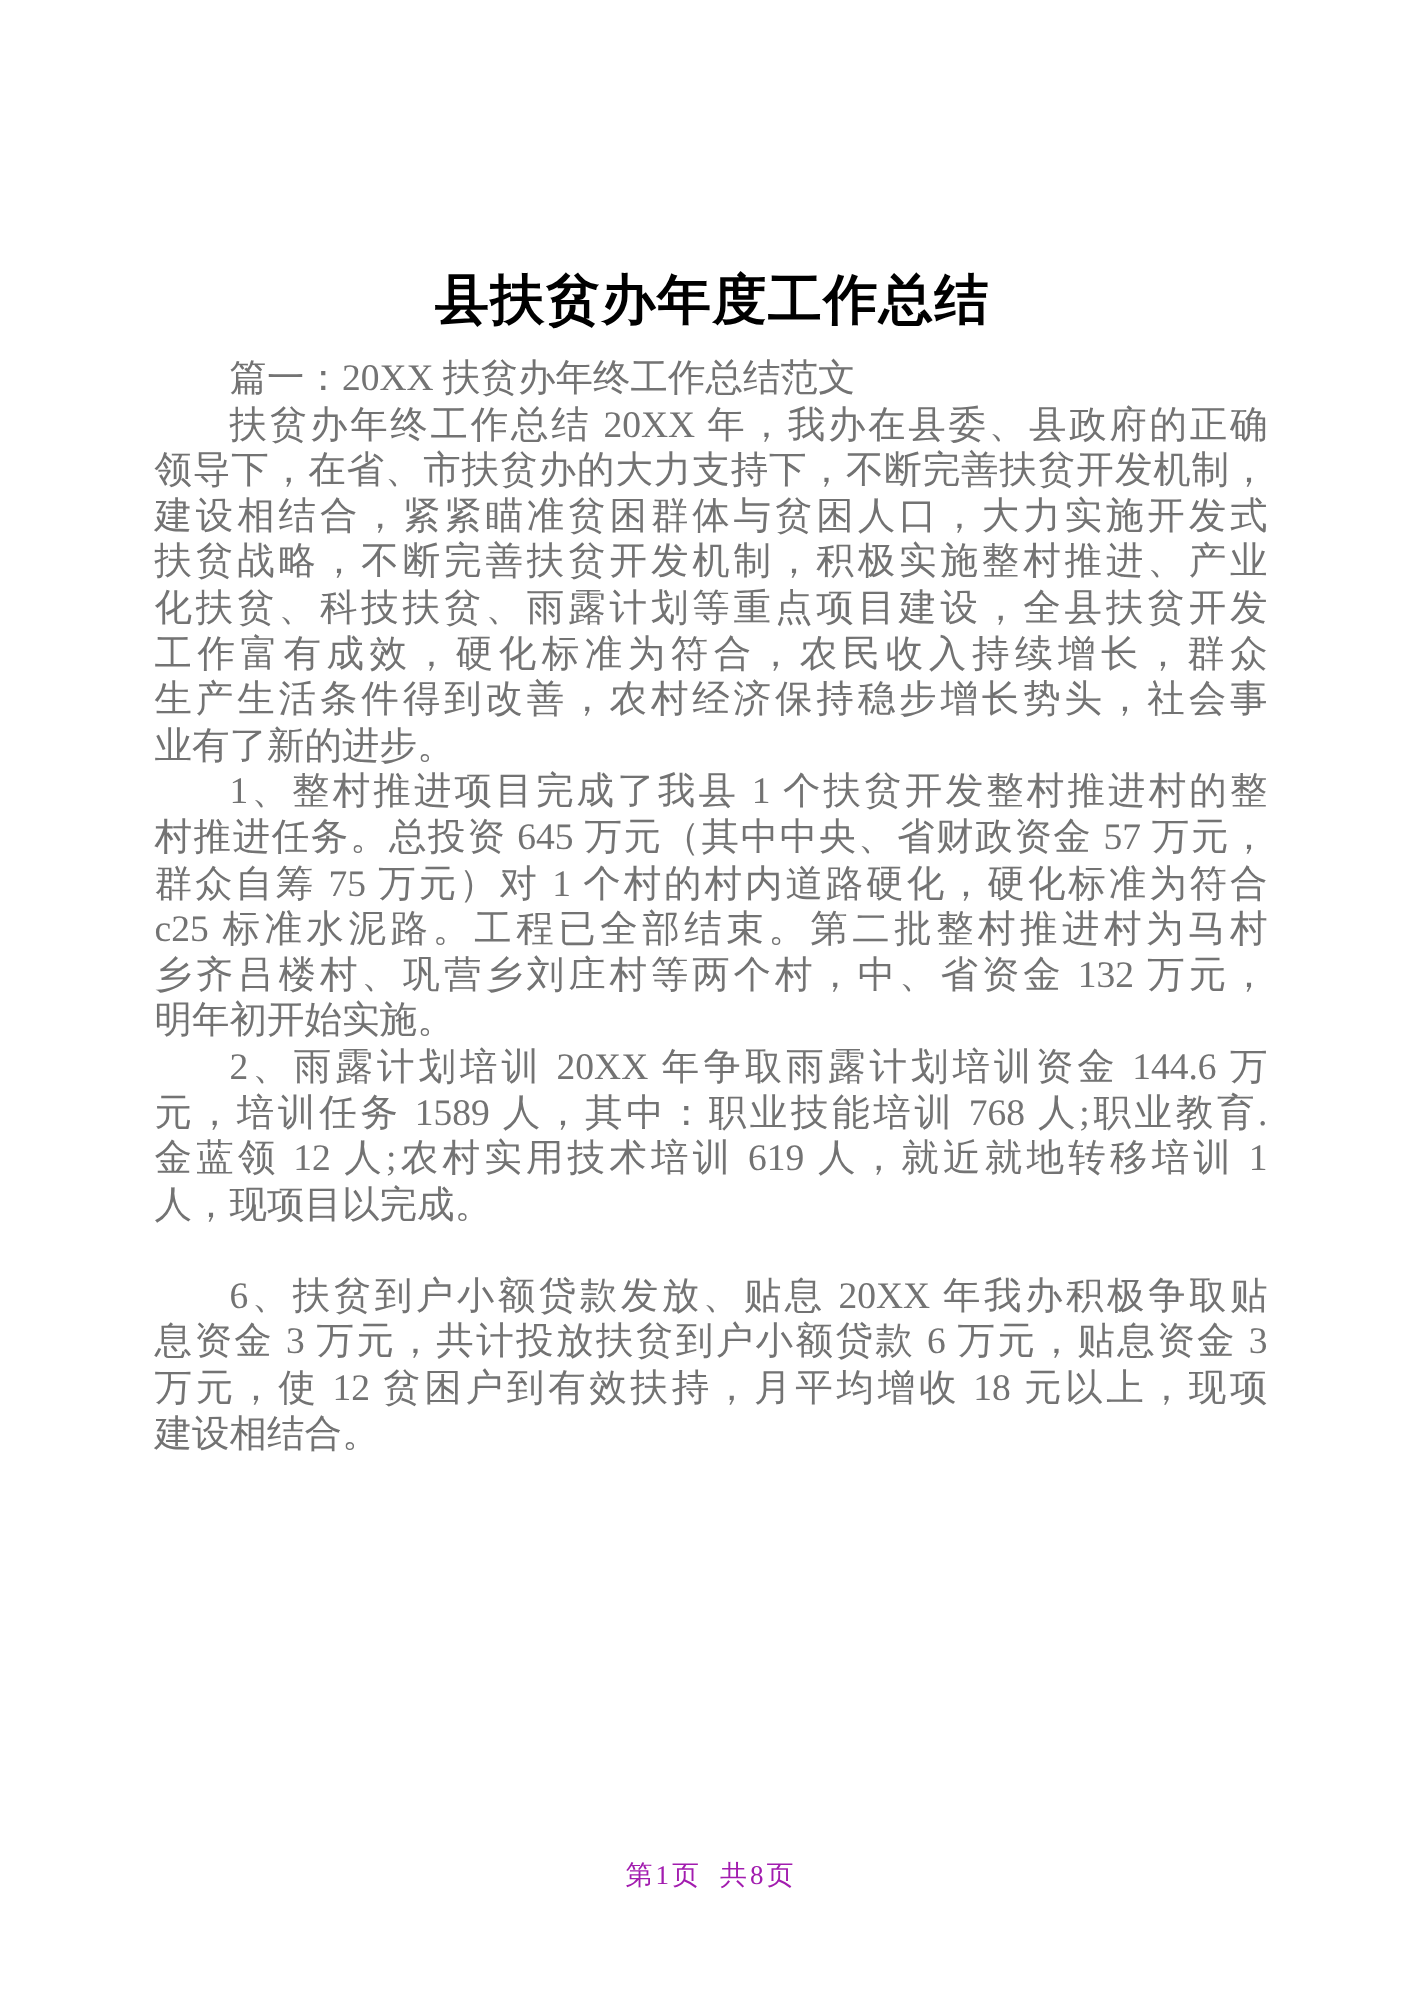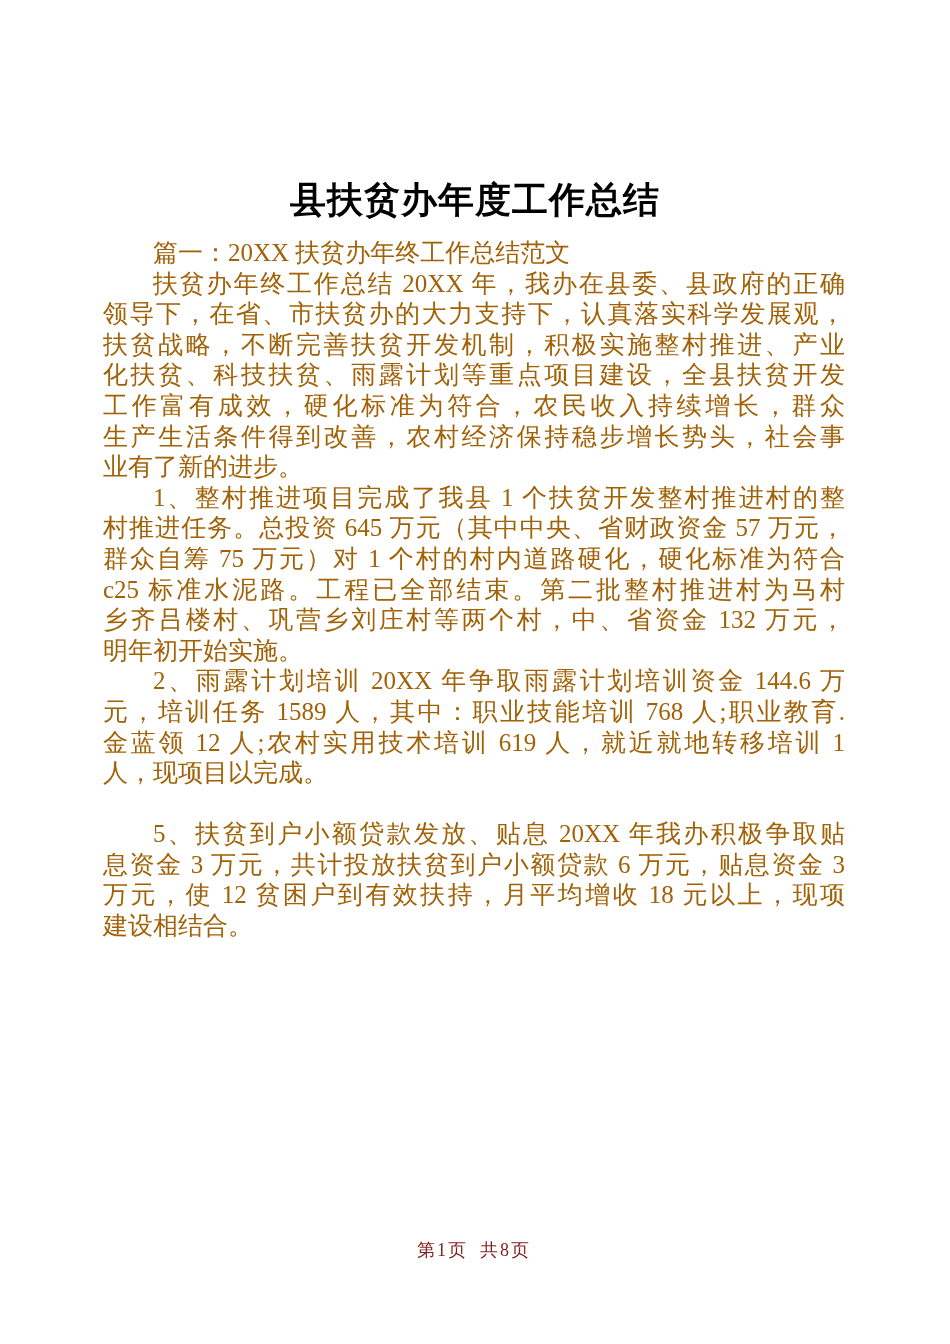--- a/index.html
+++ b/index.html
@@ -28,58 +28,59 @@
     font-size: 36px;
     line-height: 48px;
     font-weight: bold;
     letter-spacing: 1px;
     color: #000000;
   }
   .doc-body {
     margin: 14px 105px 0 103px; 
     font-size: 25px;
     line-height: 30.6px;
-    color: #a16207;
+    color: #737373;
   }
   .paragraph { margin: 0; padding: 0; }
   .line {
     text-align: justify;
     text-align-last: justify;
     white-space: normal;
     min-height: 30.6px;
   }
   .line.first { text-indent: 2em; }
   .line.last  { text-align-last: left; }
   .line.blank { height: 30.6px; }
   .doc-footer {
     position: absolute;
     left: 103px;
     right: 105px;
     top: 1238px;
     text-align: center;
     font-size: 18px;
     letter-spacing: 2px;
-    color: #7f1d1d;
+    color: #a21caf;
   }
   .doc-footer .pages-label { margin-left: 12px; }
 </style>
 </head>
 <body>
 
 <div class="page">
 
   <h1 class="doc-title">县扶贫办年度工作总结</h1>
 
   <div class="doc-body">
       <div class="paragraph">
         <div class="line first last">篇一：20XX 扶贫办年终工作总结范文</div>
       </div>
       <div class="paragraph">
         <div class="line first">扶贫办年终工作总结 20XX 年，我办在县委、县政府的正确</div>
-        <div class="line">领导下，在省、市扶贫办的大力支持下，认真落实科学发展观，</div>
+        <div class="line">领导下，在省、市扶贫办的大力支持下，不断完善扶贫开发机制，</div>
+        <div class="line">建设相结合，紧紧瞄准贫困群体与贫困人口，大力实施开发式</div>
         <div class="line">扶贫战略，不断完善扶贫开发机制，积极实施整村推进、产业</div>
         <div class="line">化扶贫、科技扶贫、雨露计划等重点项目建设，全县扶贫开发</div>
         <div class="line">工作富有成效，硬化标准为符合，农民收入持续增长，群众</div>
         <div class="line">生产生活条件得到改善，农村经济保持稳步增长势头，社会事</div>
         <div class="line last">业有了新的进步。</div>
       </div>
       <div class="paragraph">
         <div class="line first">1、整村推进项目完成了我县 1 个扶贫开发整村推进村的整</div>
         <div class="line">村推进任务。总投资 645 万元（其中中央、省财政资金 57 万元，</div>
         <div class="line">群众自筹 75 万元）对 1 个村的村内道路硬化，硬化标准为符合</div>
@@ -90,21 +91,21 @@
       <div class="paragraph">
         <div class="line first">2、雨露计划培训 20XX 年争取雨露计划培训资金 144.6 万</div>
         <div class="line">元，培训任务 1589 人，其中：职业技能培训 768 人;职业教育.</div>
         <div class="line">金蓝领 12 人;农村实用技术培训 619 人，就近就地转移培训 1</div>
         <div class="line last">人，现项目以完成。</div>
       </div>
       <div class="paragraph">
         <div class="line blank"></div>
       </div>
       <div class="paragraph">
-        <div class="line first">5、扶贫到户小额贷款发放、贴息 20XX 年我办积极争取贴</div>
+        <div class="line first">6、扶贫到户小额贷款发放、贴息 20XX 年我办积极争取贴</div>
         <div class="line">息资金 3 万元，共计投放扶贫到户小额贷款 6 万元，贴息资金 3</div>
         <div class="line">万元，使 12 贫困户到有效扶持，月平均增收 18 元以上，现项</div>
         <div class="line last">建设相结合。</div>
       </div>
     </div>
 
   <div class="doc-footer">
     <span>第1页</span><span class="pages-label">共8页</span>
   </div>
 

